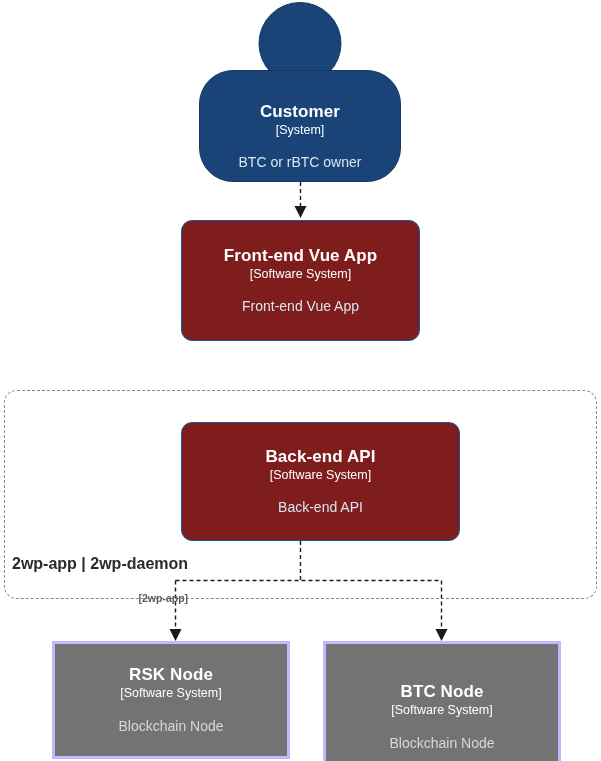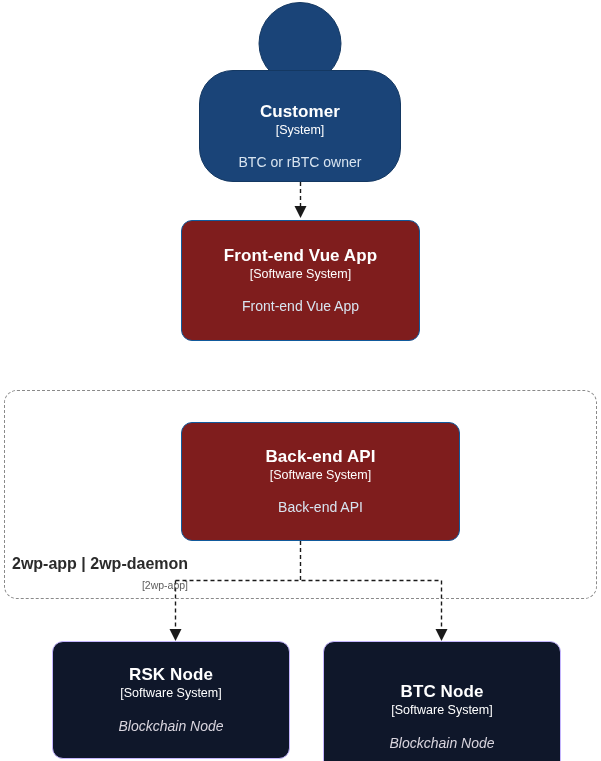--- a/index.html
+++ b/index.html
@@ -43,21 +43,21 @@
     line-height: 1.25;
     margin-top: 1px;
   }
   .node-desc {
     font-size: 14px;
     font-weight: normal;
     line-height: 1.3;
     margin-top: 15px;
     color: #d8e4f0;
   }
-  .node.gray .node-desc { color: #d9d5de; font-style: italic; }
+  .node.gray .node-desc { color: #d9d5de; }
 
   
   #person-customer {
     position: absolute;
     left: 199px;
     top: 2px;
     width: 202px;
     height: 180px;
   }
   .person-head {
@@ -90,23 +90,23 @@
     box-sizing: border-box;
   }
 
   
   .sys-blue {
     background: #7f1d1d;
     border: 1px solid #115a9c;
     border-radius: 11px;
   }
   .sys-gray {
-    background: #0f172a;
-    border: 1px solid #c4b5fd;
-    border-radius: 11px;
+    background: #737373;
+    border: 3px solid #c4b5fd;
+    border-radius: 0;
   }
 
   
   #boundary-2wp {
     position: absolute;
     left: 4px;
     top: 390px;
     width: 593px;
     height: 209px;
     box-sizing: border-box;
@@ -122,23 +122,23 @@
     line-height: 1.15;
   }
   #boundary-label .b-title {
     font-size: 16px;
     font-weight: bold;
     color: #2b2b2b;
     white-space: nowrap;
   }
   #boundary-label .b-type {
     font-size: 10.5px;
-    font-weight: normal;
+    font-weight: bold;
     color: #5e5e5e;
-    margin-top: 6px;
+    margin-top: 19px;
   }
 
   
   #edges {
     position: absolute;
     left: 0;
     top: 0;
     width: 601px;
     height: 761px;
     pointer-events: none;

